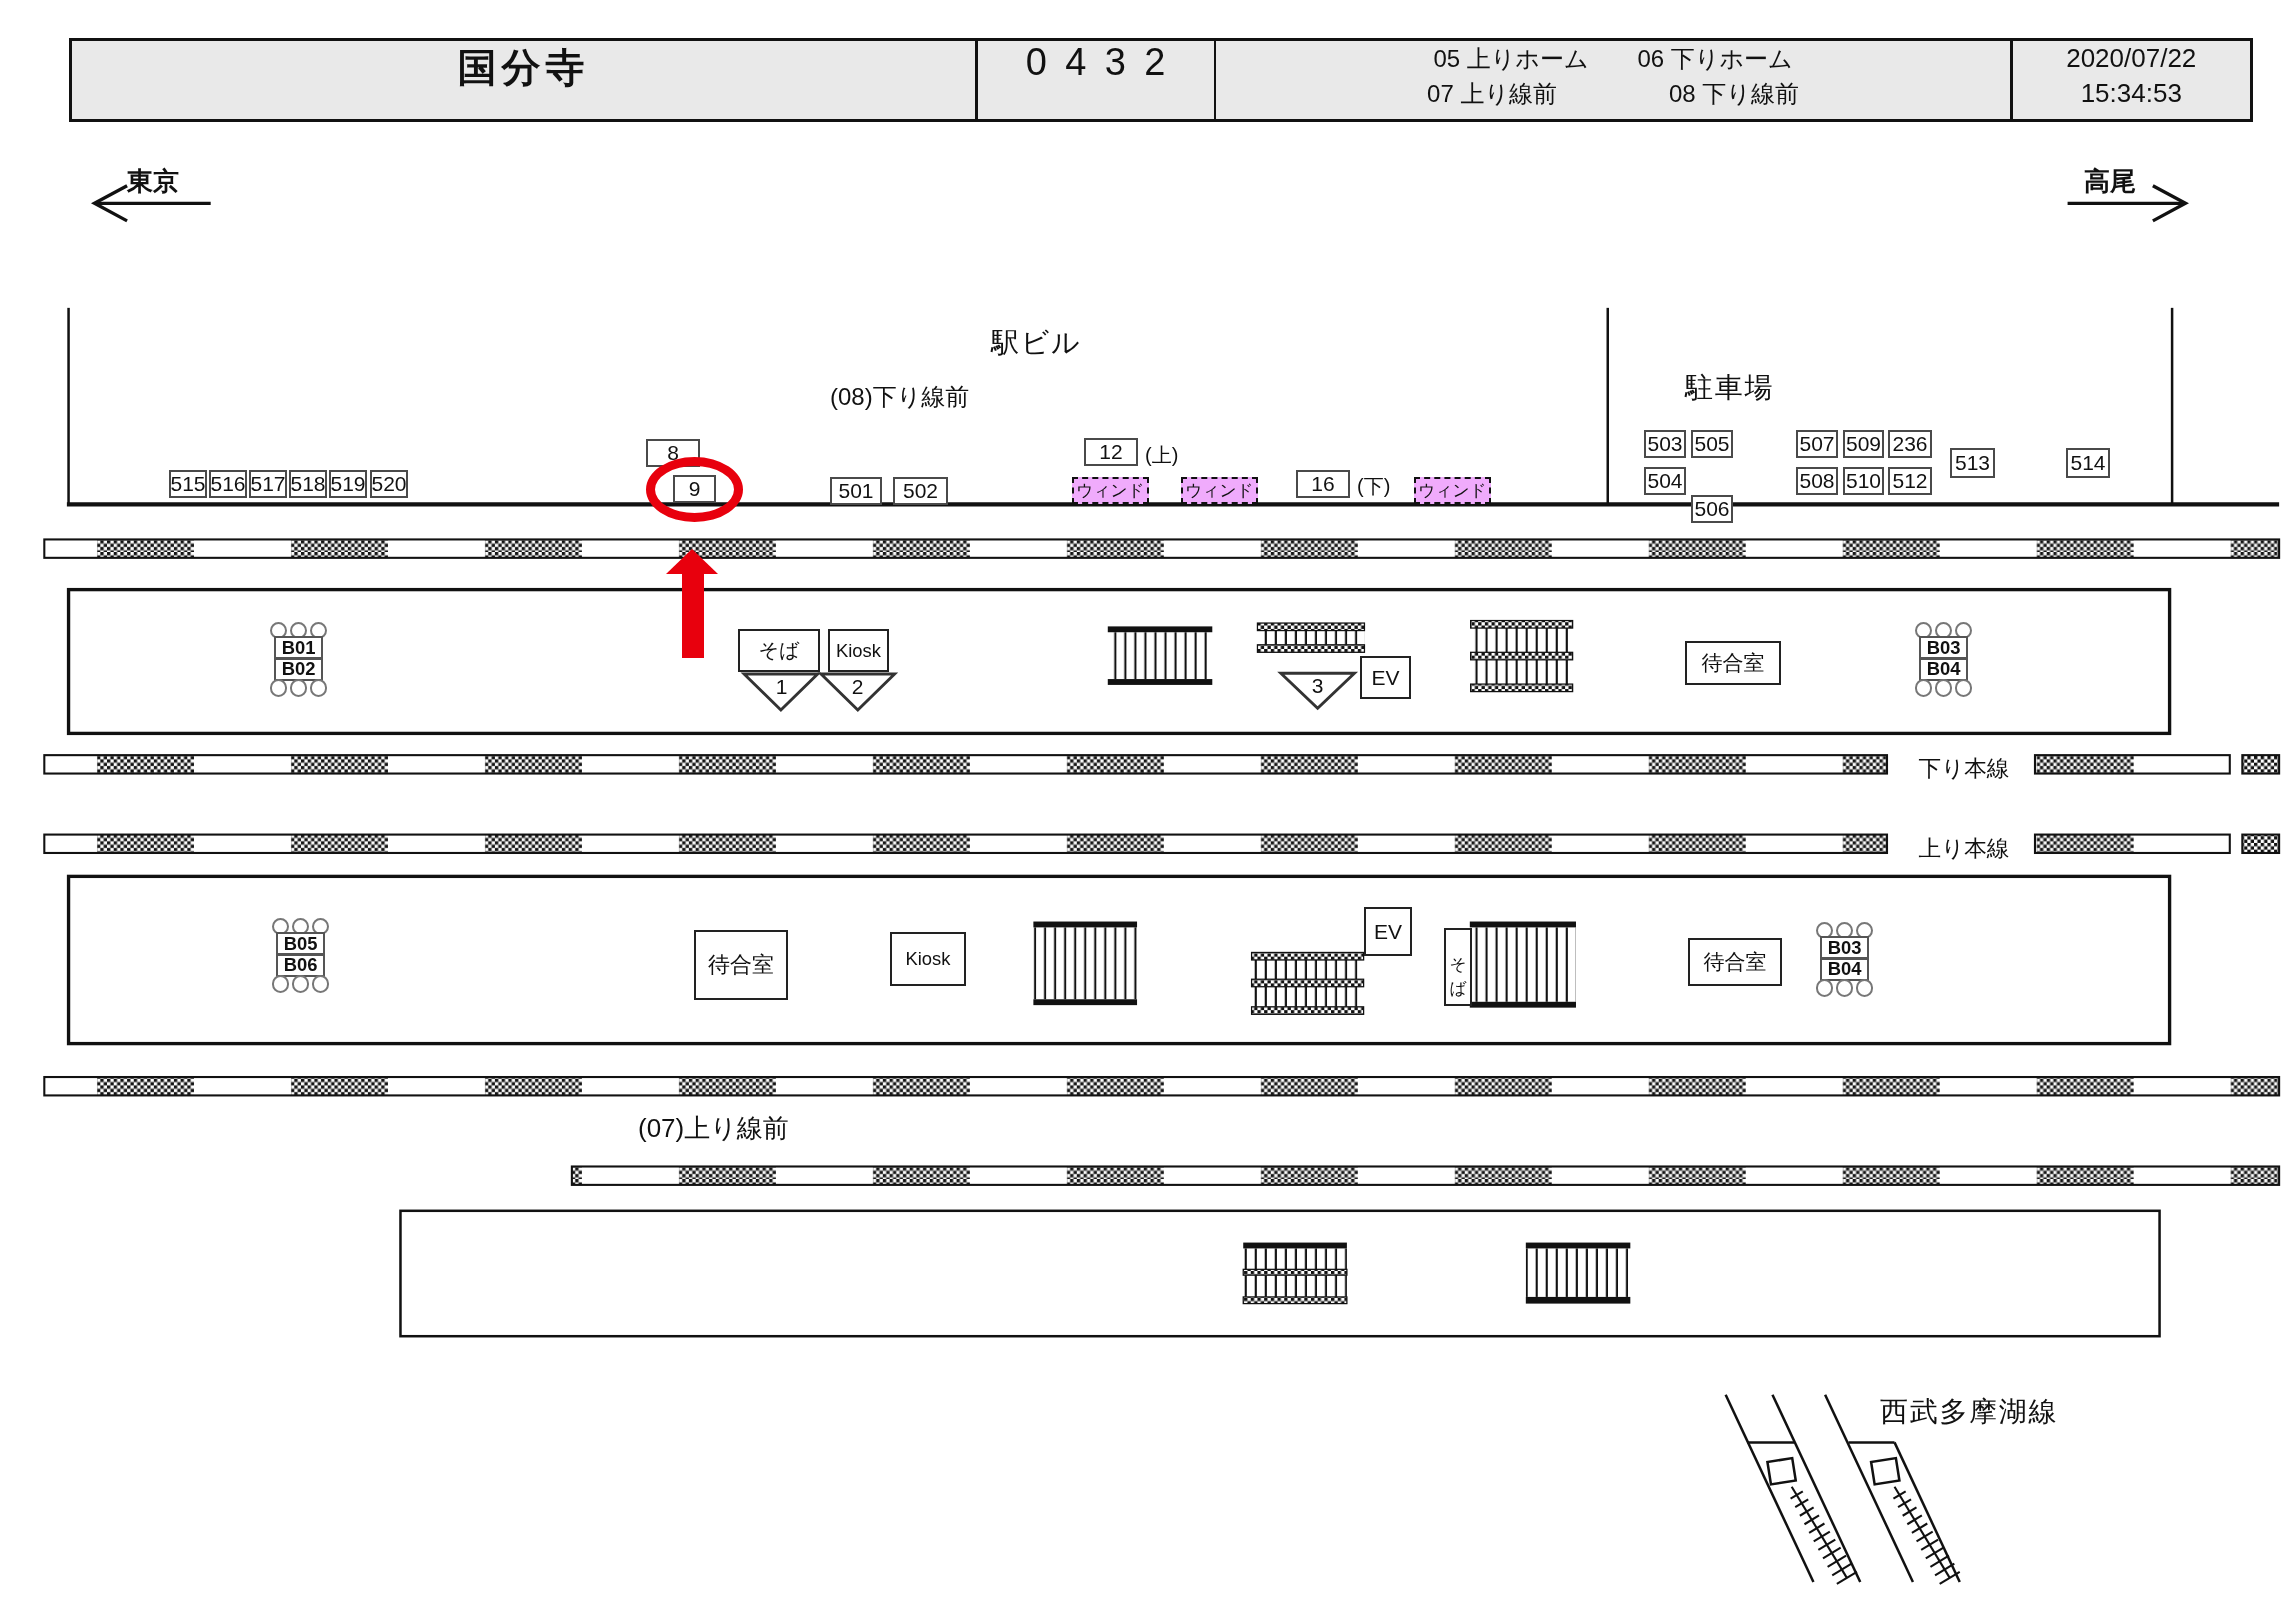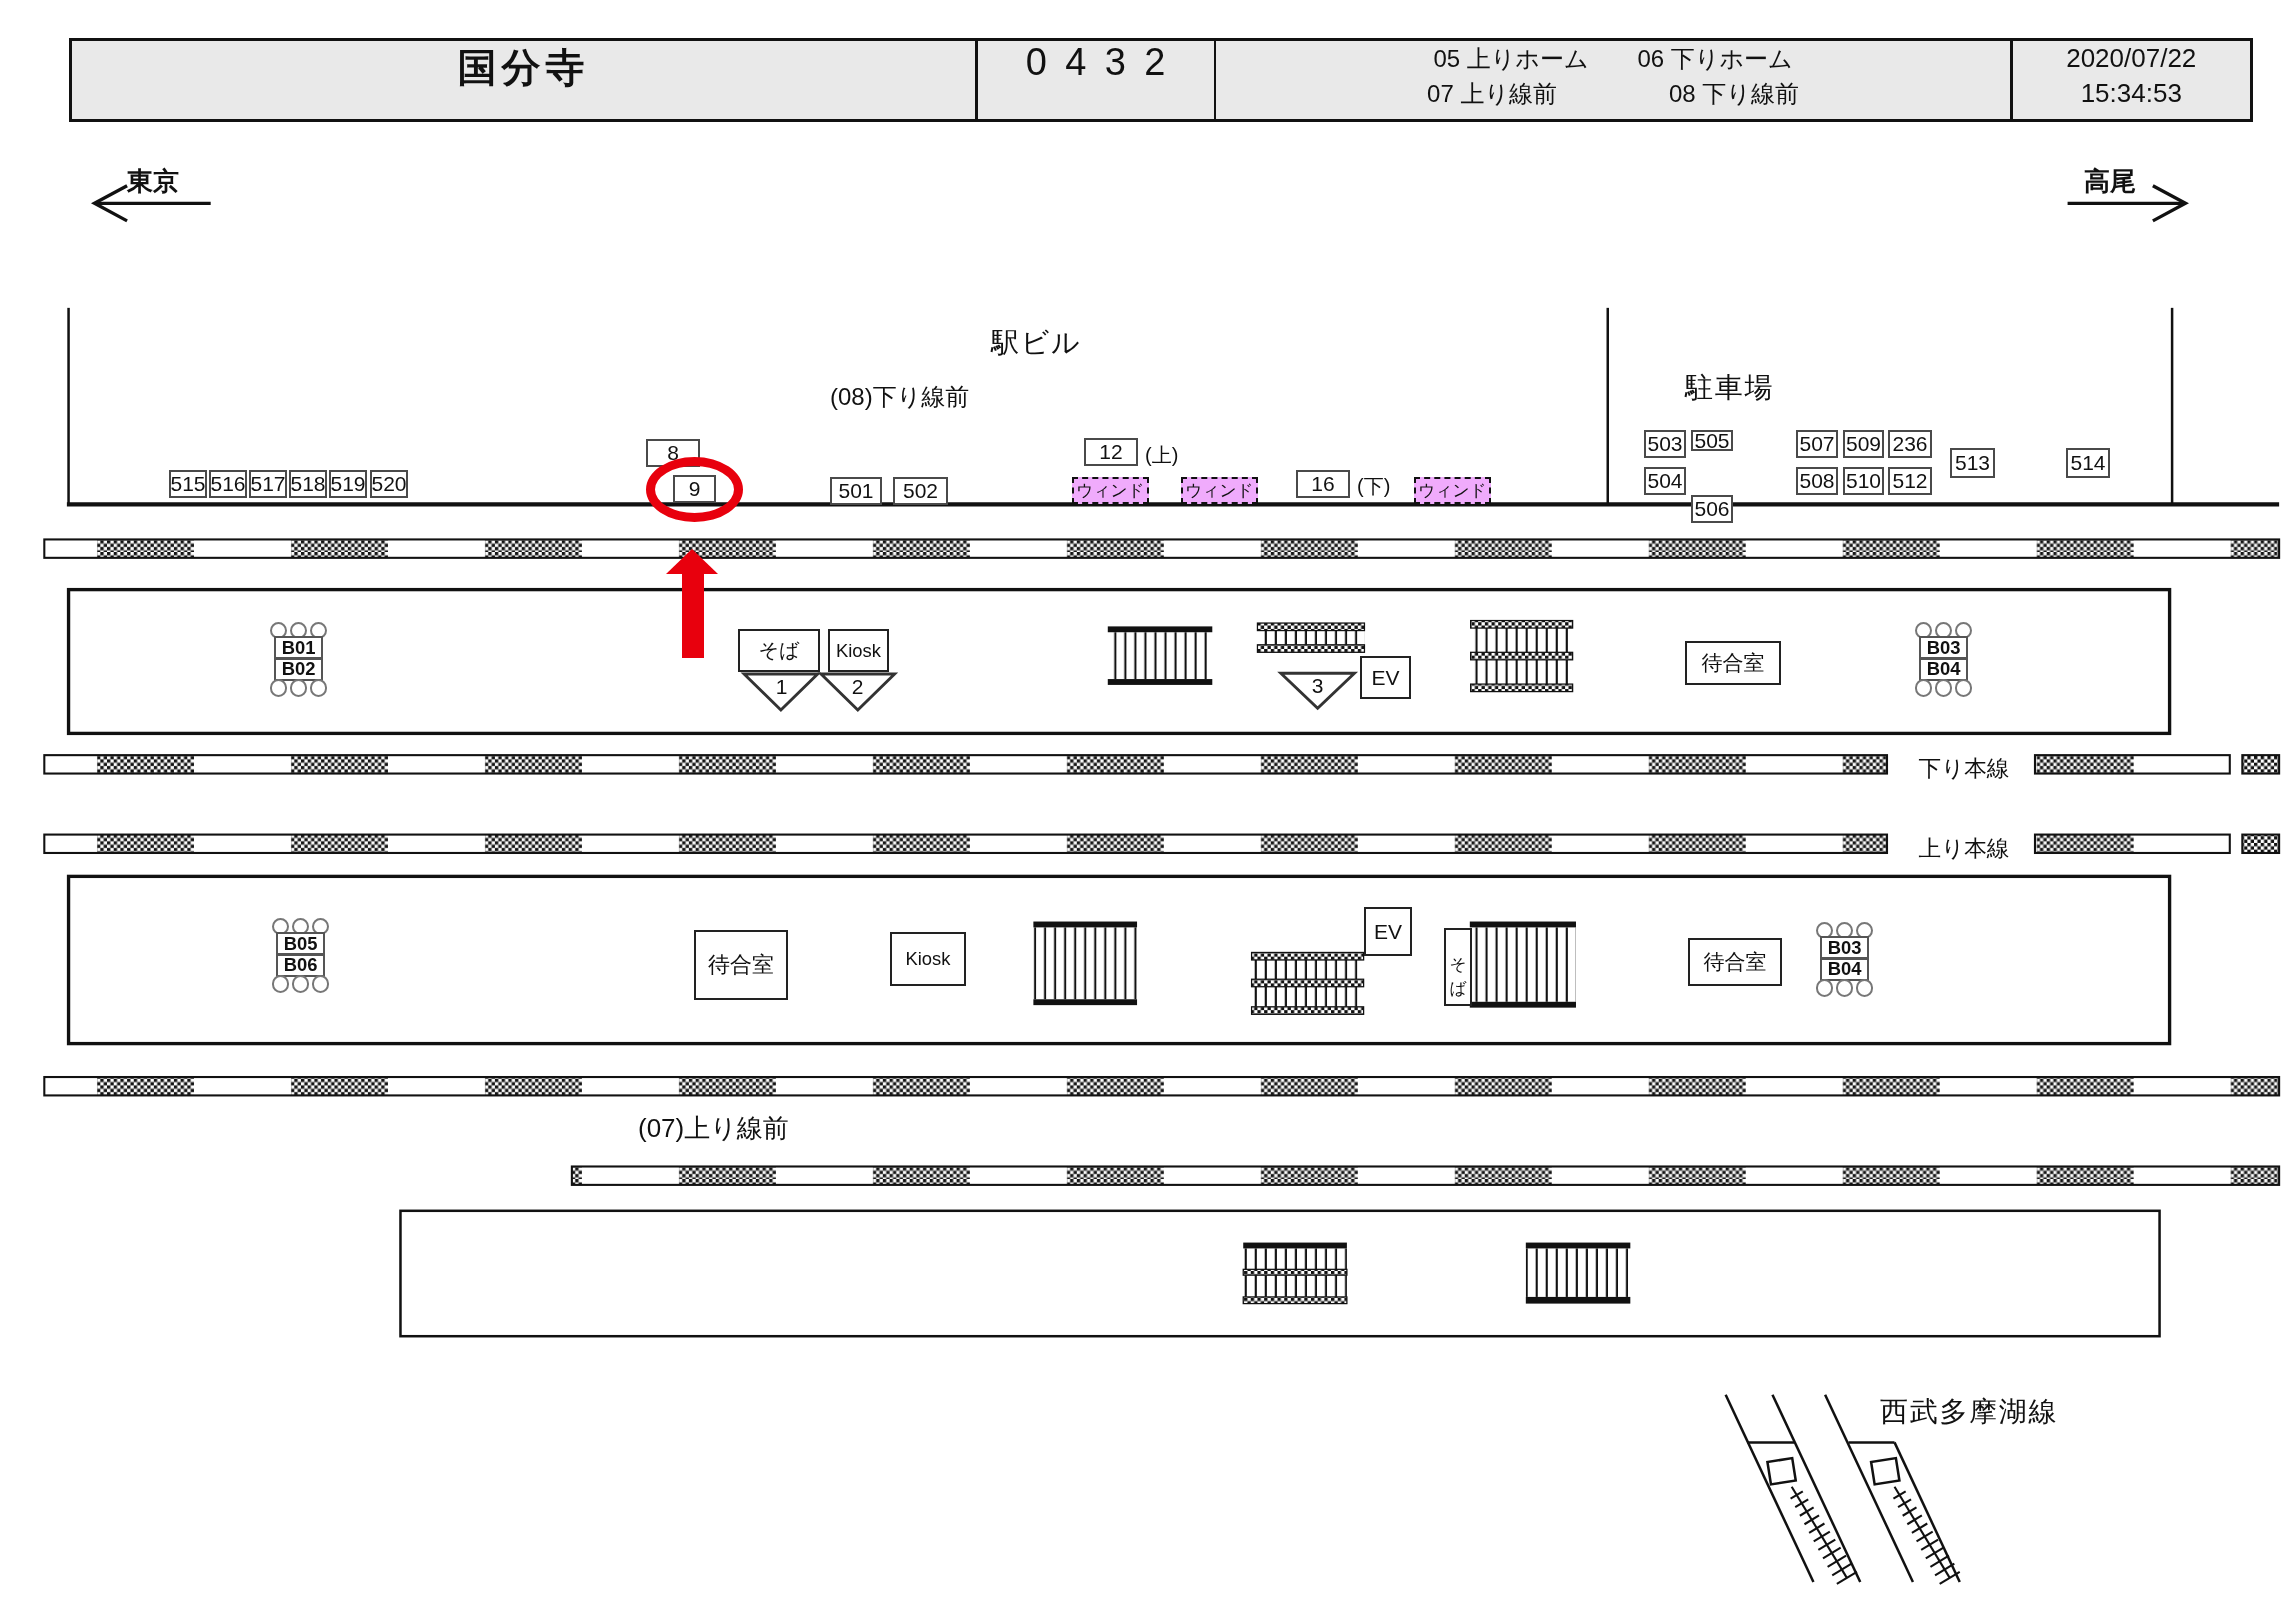--- a/index.html
+++ b/index.html
@@ -237,21 +237,21 @@
   <div class="abs sbox" style="left:893px;top:477px;width:55px;height:28px">502</div>
   <div class="abs sbox" style="left:1084px;top:438px;width:54px;height:28.4px">12</div>
   <div class="abs zonelbl" style="left:1145px;top:442px;font-size:20px">(上)</div>
   <div class="abs dbox" style="left:1072px;top:477px;width:77px;height:27px">ウィンド</div>
   <div class="abs dbox" style="left:1181px;top:477px;width:77px;height:27px">ウィンド</div>
   <div class="abs sbox" style="left:1296px;top:470px;width:54px;height:28.4px">16</div>
   <div class="abs zonelbl" style="left:1357px;top:473px;font-size:20px">(下)</div>
   <div class="abs dbox" style="left:1414px;top:477px;width:77px;height:27px">ウィンド</div>
 
   <div class="abs sbox" style="left:1644px;top:430px;width:42px;height:28px">503</div>
-  <div class="abs sbox" style="left:1691px;top:430px;width:42px;height:21px">505</div>
+  <div class="abs sbox" style="left:1691px;top:430px;width:42px;height:28px">505</div>
   <div class="abs sbox" style="left:1796px;top:430px;width:42px;height:28px">507</div>
   <div class="abs sbox" style="left:1843px;top:430px;width:41px;height:28px">509</div>
   <div class="abs sbox" style="left:1888px;top:430px;width:44px;height:28px">236</div>
   <div class="abs sbox" style="left:1644px;top:467px;width:42px;height:28.4px">504</div>
   <div class="abs sbox" style="left:1691px;top:495px;width:42px;height:28.4px">506</div>
   <div class="abs sbox" style="left:1796px;top:467px;width:42px;height:28.4px">508</div>
   <div class="abs sbox" style="left:1843px;top:467px;width:41px;height:28.4px">510</div>
   <div class="abs sbox" style="left:1888px;top:467px;width:44px;height:28.4px">512</div>
   <div class="abs sbox" style="left:1950px;top:448px;width:45px;height:30px">513</div>
   <div class="abs sbox" style="left:2066px;top:448px;width:44px;height:30px">514</div>

